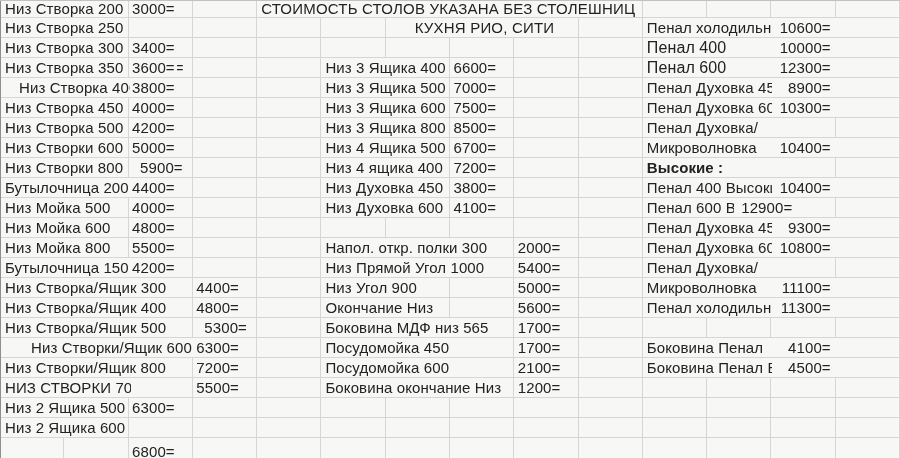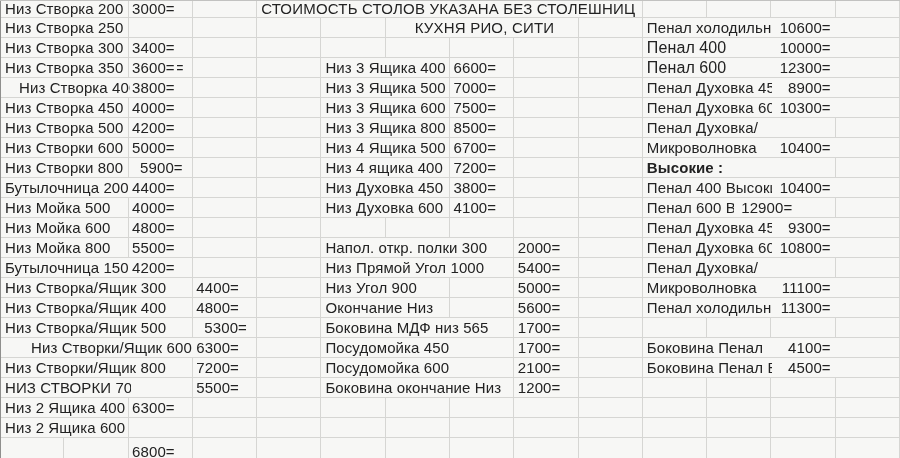--- a/index.html
+++ b/index.html
@@ -75,21 +75,21 @@
       <div class="cell" style="left: 3px; top: 298px; height: 19px; line-height: 19px; max-width: 187.857px;">Низ Створка/Ящик 400</div>
       <div class="cell" style="left: 194.357px; top: 298px; height: 19px; line-height: 19px; max-width: 60.2857px;">4800=</div>
       <div class="cell" style="left: 3px; top: 318px; height: 19px; line-height: 19px; max-width: 187.857px;">Низ Створка/Ящик 500</div>
       <div class="cell" style="left: 194.357px; top: 318px; height: 19px; line-height: 19px; max-width: 60.2857px; margin-left: 8px;">5300=</div>
       <div class="cell" style="left: 3px; top: 338px; height: 19px; line-height: 19px; max-width: 187.857px; margin-left: 26px;">Низ Створки/Ящик 600</div>
       <div class="cell" style="left: 194.357px; top: 338px; height: 19px; line-height: 19px; max-width: 60.2857px;">6300=</div>
       <div class="cell" style="left: 3px; top: 358px; height: 19px; line-height: 19px; max-width: 187.857px;">Низ Створки/Ящик 800</div>
       <div class="cell" style="left: 194.357px; top: 358px; height: 19px; line-height: 19px; max-width: 60.2857px;">7200=</div>
       <div class="cell" style="left: 3px; top: 378px; height: 19px; line-height: 19px; max-width: 123.571px;">НИЗ СТВОРКИ 700</div>
       <div class="cell" style="left: 194.357px; top: 378px; height: 19px; line-height: 19px; max-width: 60.2857px;">5500=</div>
-      <div class="cell" style="left: 3px; top: 398px; height: 19px; line-height: 19px; max-width: 123.571px;">Низ 2 Ящика 400</div>
+      <div class="cell" style="left: 3px; top: 398px; height: 19px; line-height: 19px; max-width: 123.571px;">Низ 2 Ящика 500</div>
       <div class="cell" style="left: 130.071px; top: 398px; height: 19px; line-height: 19px; max-width: 60.2857px;">6300=</div>
       <div class="cell" style="left: 3px; top: 418px; height: 19px; line-height: 19px; max-width: 123.571px;">Низ 2 Ящика 600</div>
       <div class="cell" style="left: 130.071px; top: 442px; height: 19px; line-height: 19px; max-width: 60.2857px;">6800=</div>
       <div class="cell" style="left: 323.429px; top: 58px; height: 19px; line-height: 19px; max-width: 123.571px;">Низ 3 Ящика 400</div>
       <div class="cell" style="left: 451.5px; top: 58px; height: 19px; line-height: 19px; max-width: 60.2857px;">6600=</div>
       <div class="cell" style="left: 323.429px; top: 78px; height: 19px; line-height: 19px; max-width: 123.571px;">Низ 3 Ящика 500</div>
       <div class="cell" style="left: 451.5px; top: 78px; height: 19px; line-height: 19px; max-width: 60.2857px;">7000=</div>
       <div class="cell" style="left: 323.429px; top: 98px; height: 19px; line-height: 19px; max-width: 123.571px;">Низ 3 Ящика 600</div>
       <div class="cell" style="left: 451.5px; top: 98px; height: 19px; line-height: 19px; max-width: 60.2857px;">7500=</div>
       <div class="cell" style="left: 323.429px; top: 118px; height: 19px; line-height: 19px; max-width: 123.571px;">Низ 3 Ящика 800</div>

